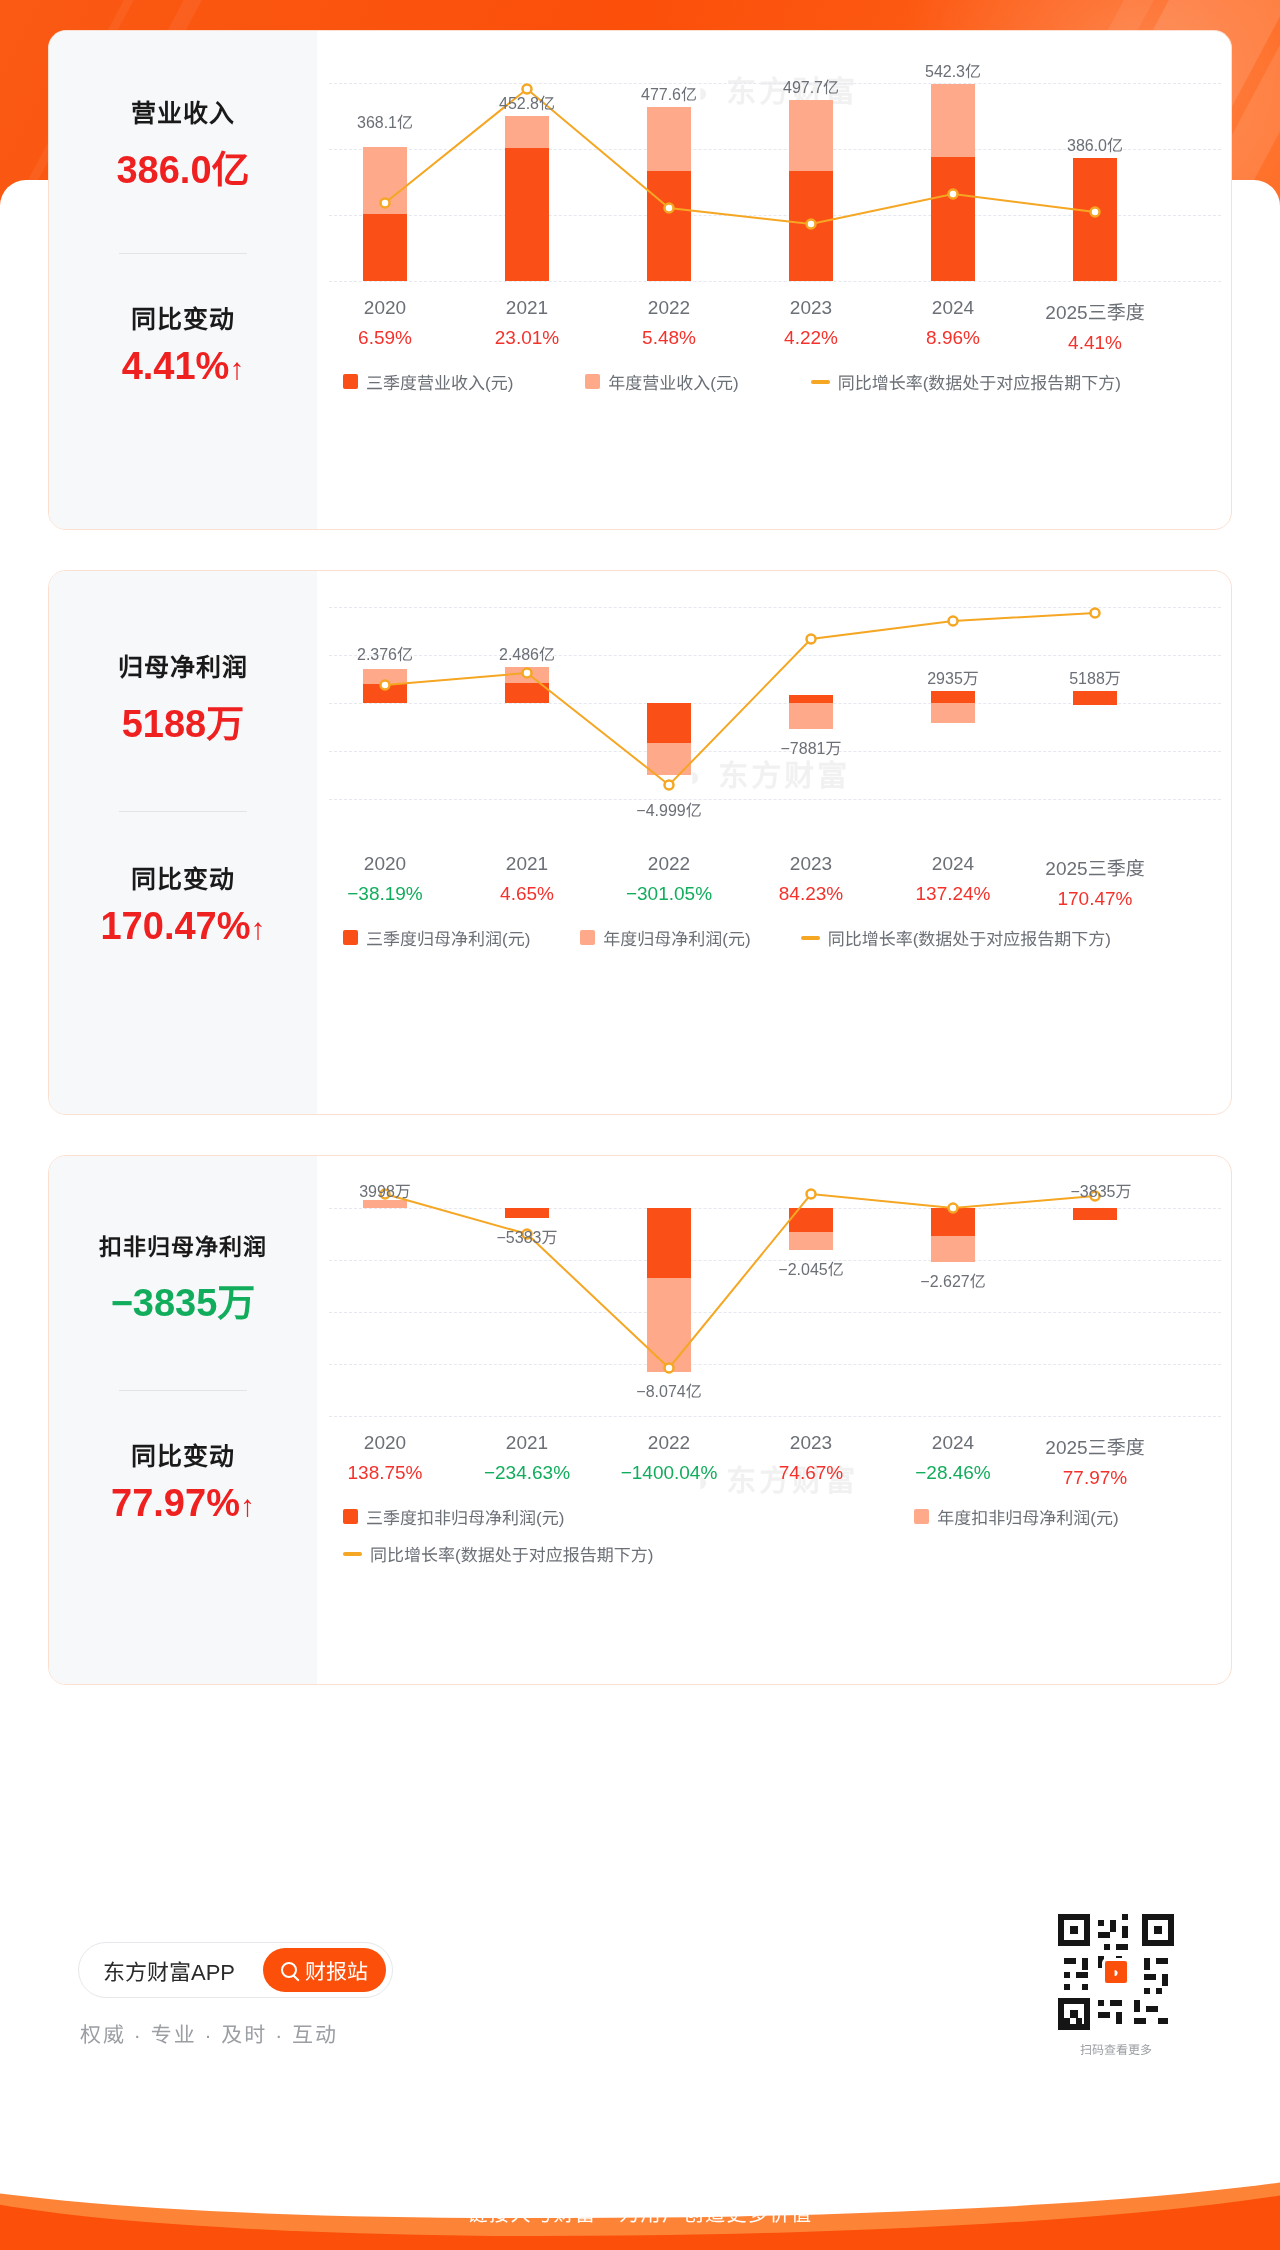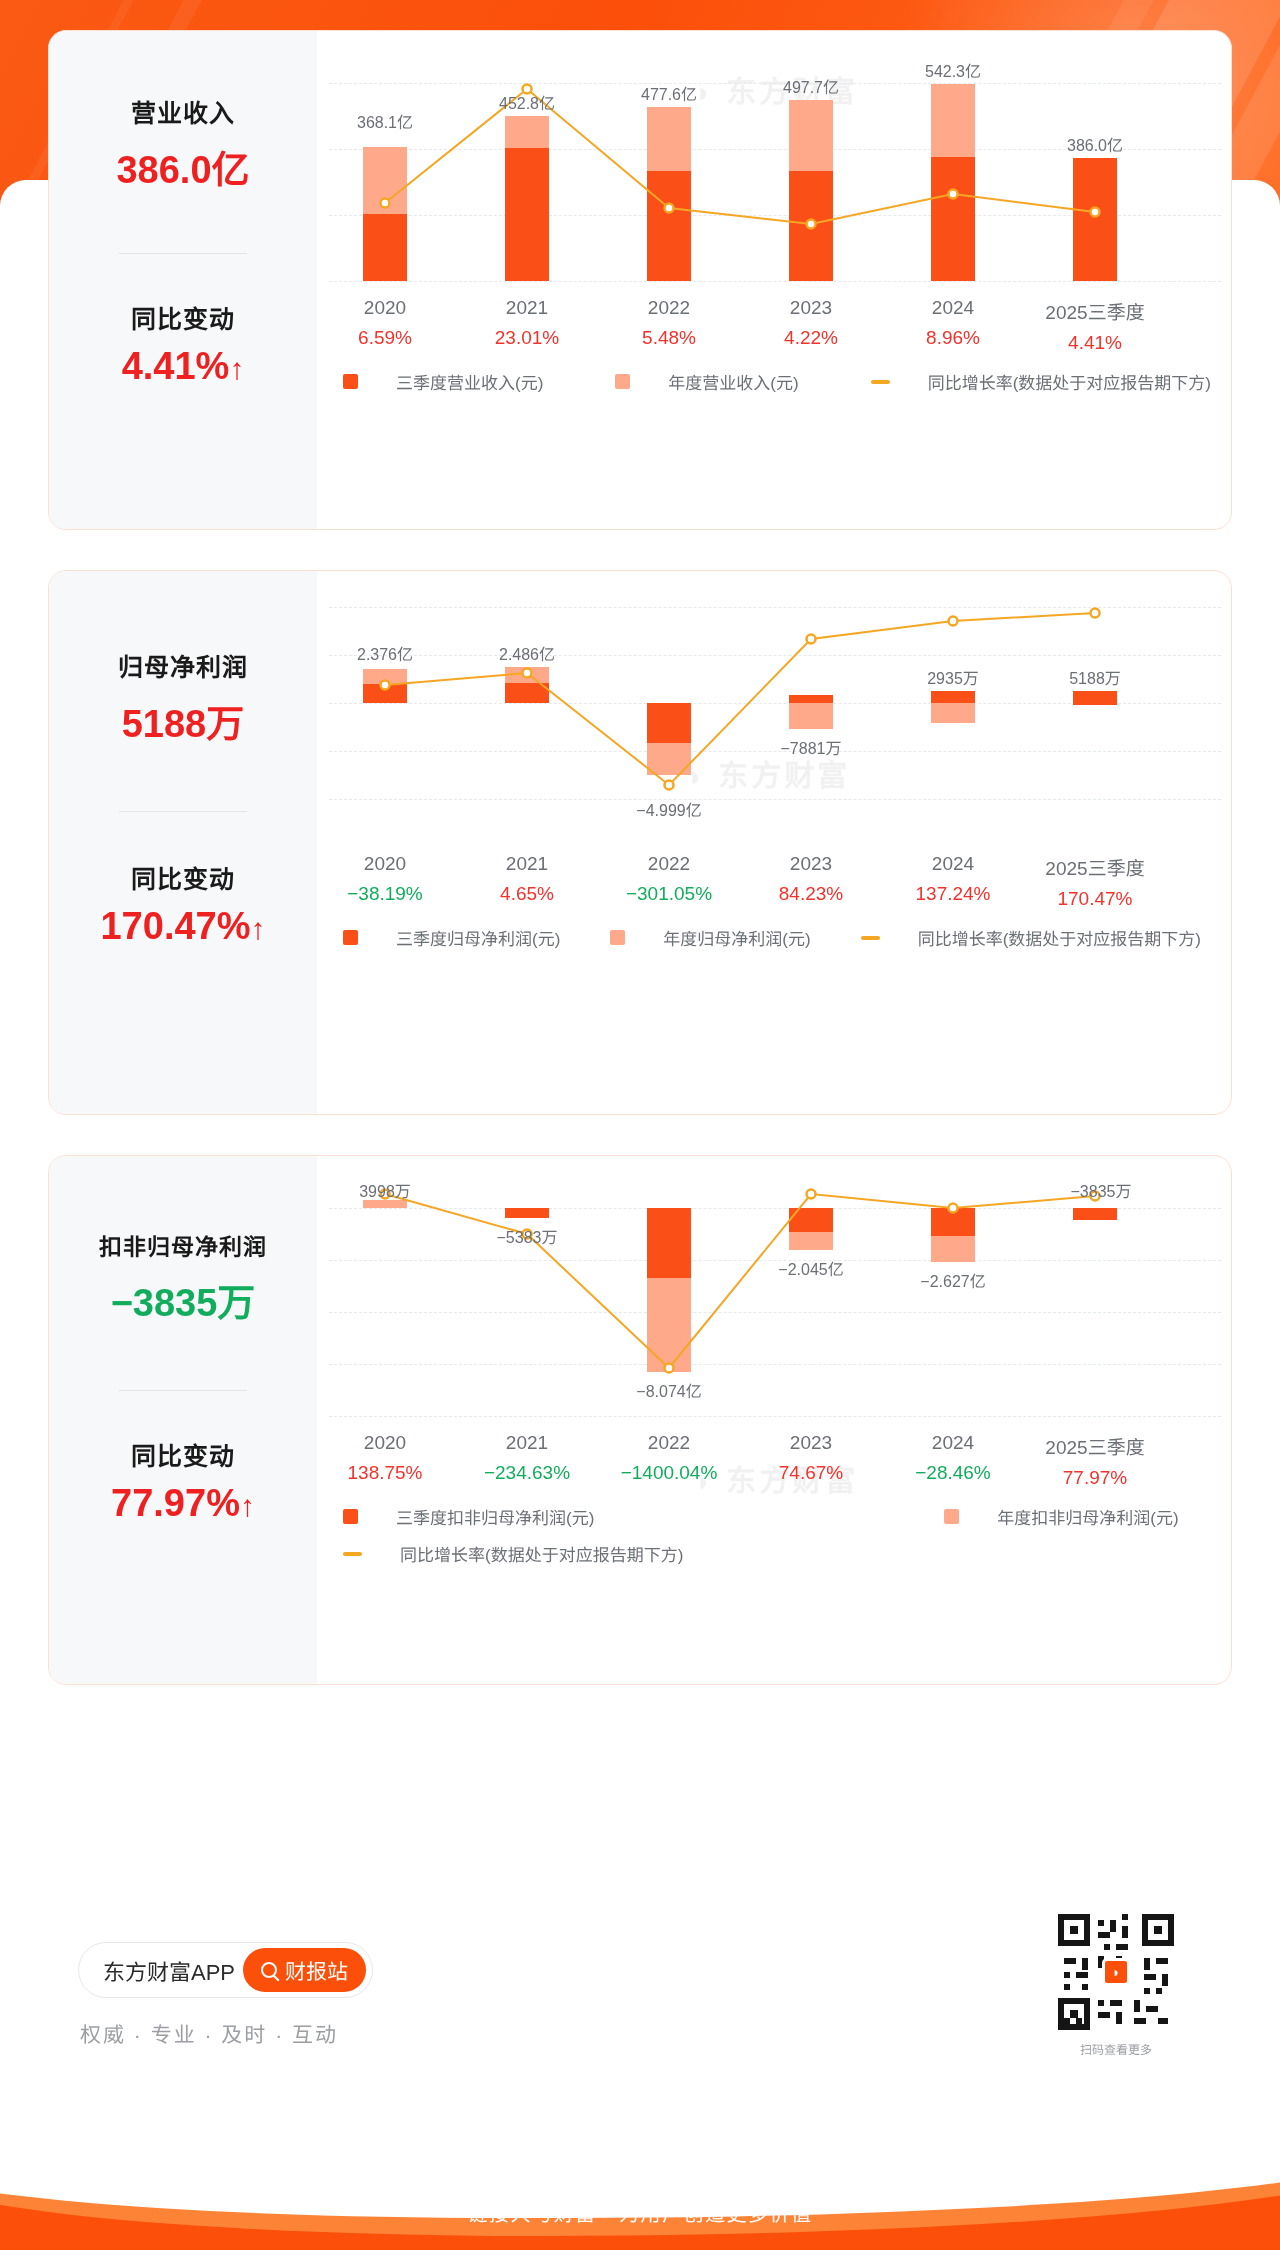--- a/index.html
+++ b/index.html
@@ -155,33 +155,33 @@
   .legend-item { display: inline-flex; align-items: center; white-space: nowrap; }
   .legend-item .sw {
     width: 15px; height: 15px; border-radius: 2px; display: inline-block; margin-right: 8px;
   }
   .legend-item .sw.q3   { background: #fb4f18; }
   .legend-item .sw.year { background: #fda98a; }
   .legend-item .ln {
     width: 19px; height: 4px; border-radius: 2px; background: #f5a623;
     display: inline-block; margin-right: 8px;
   }
-  .legend-item .txt { font-size: 17px; color: #6b6f76; margin-left: 30px; }
+  .legend-item .txt { font-size: 17px; color: #6b6f76; }
 
   
   .footer-app {
     position: absolute; left: 78px; top: 1942px;
     display: flex; align-items: center;
     border: 1px solid #e6e7ea;
     border-radius: 30px;
     height: 56px;
     padding: 0 6px 0 24px;
     background: #ffffff;
   }
-  .footer-app .app-name { font-size: 22px; color: #2b2b2b; margin-right: 8px; }
+  .footer-app .app-name { font-size: 22px; color: #2b2b2b; margin-right: 28px; }
   .pill {
     display: inline-flex; align-items: center;
     background: #fb4f0a;
     color: #ffffff;
     border-radius: 26px;
     height: 44px;
     padding: 0 18px;
     font-size: 21px;
   }
   .pill .mag {

